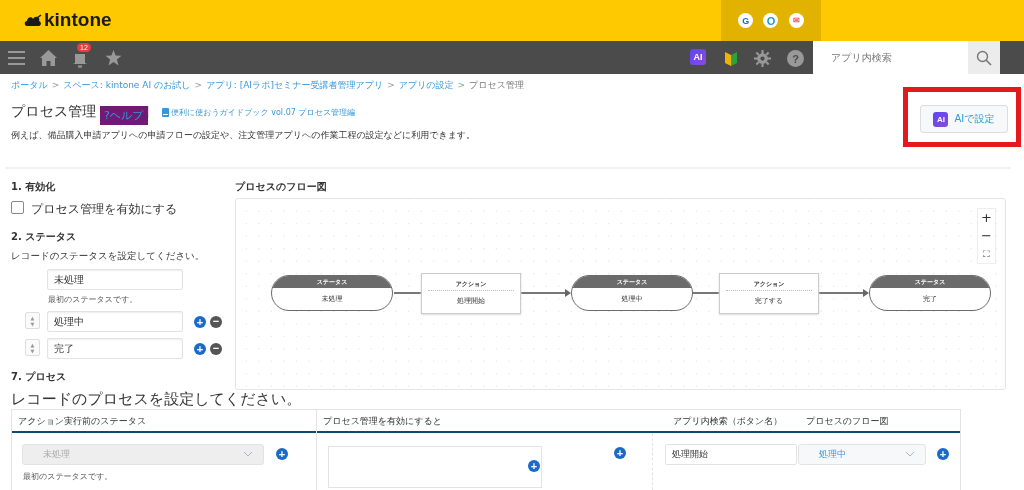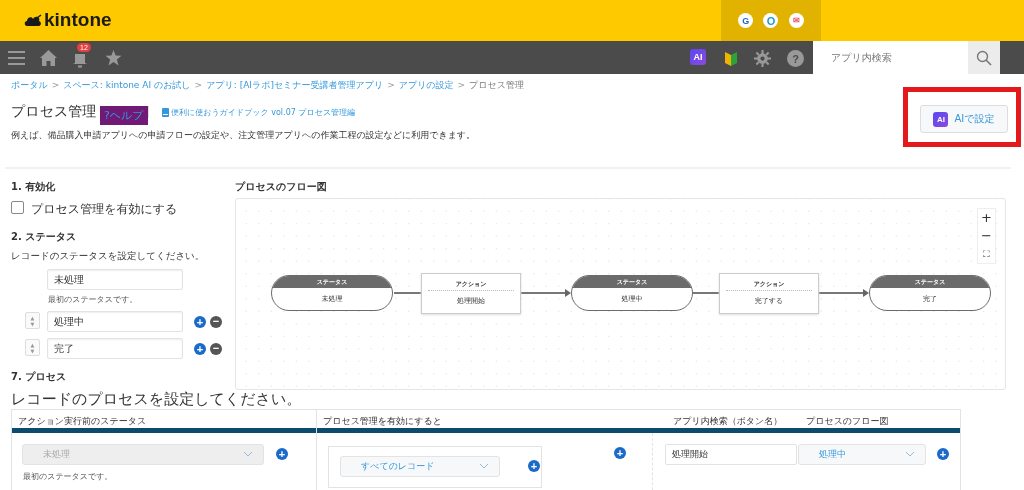--- a/index.html
+++ b/index.html
@@ -46,21 +46,21 @@
 .zoomctl div{height:18px;text-align:center;font-size:13px;line-height:18px;color:#333}
 .state{position:absolute;width:122px;height:36px;border:1.5px solid #6b6b6b;border-radius:18px;background:#fff;overflow:hidden}
 .state .hd{height:12px;background:#6b6b6b;color:#fff;font-size:6px;font-weight:bold;text-align:center;line-height:12px}
 .state .bd{font-size:7px;text-align:center;line-height:22px;color:#333}
 .action{position:absolute;width:100px;height:41px;border:1px solid #ccc;background:#fff;box-shadow:0 1px 2px #ddd}
 .action .hd{font-size:6px;font-weight:bold;text-align:center;height:17px;line-height:19px;border-bottom:1px dotted #bbb;margin:0 6px}
 .action .bd{font-size:7px;text-align:center;line-height:20px;color:#333}
 .line{position:absolute;height:1.5px;background:#777}
 .arrow{position:absolute;width:0;height:0;border-top:4px solid transparent;border-bottom:4px solid transparent;border-left:6px solid #666}
 .table{position:absolute;left:11px;top:409px;width:950px;height:90px;border:1px solid #e3e3e3}
-.th-row{position:absolute;left:0;top:0;width:948px;height:23px;border-bottom:5px solid #0c4a6e}
+.th-row{position:absolute;left:0;top:0;width:948px;height:23px;border-bottom:2px solid #0c4a6e}
 .th{position:absolute;top:5px;font-size:9px;color:#333;white-space:nowrap}
 .vline{position:absolute;width:1px;background:#e3e3e3}
 .select{position:absolute;height:21px;border:1px solid #e3e3e3;border-radius:3px;background:#f5f5f5;font-size:9px;line-height:19px;color:#3498db}
 .select .v{position:absolute;left:20px}
 .select .chev{position:absolute;right:10px;top:0;color:#9bb8d4;font-size:10px}
 .cond-box{position:absolute;left:316px;top:36px;width:214px;height:42px;border:1px solid #e3e3e3}
 .action-name{position:absolute;left:653px;top:34px;width:132px;height:21px;border:1px solid #e3e3e3;border-radius:2px;font-size:9px;line-height:19px;padding-left:6px;color:#333;background:#fff}
 </style>
 </head>
 <body>
@@ -229,26 +229,20 @@
   <div class="select" style="left:10px;top:34px;width:242px;color:#aaa;background:#eee">
     <span class="v">未処理</span>
     <svg class="chev" style="top:5px" width="10" height="8" viewBox="0 0 10 8">
         <path d="M1 2 L5 6 L9 2" stroke="#9bb8d4" stroke-width="1" fill="none"></path>
       </svg>
   </div>
   <div class="plus" style="left:264px;top:38px">+</div>
   <div class="small" style="left:11px;top:61px">最初のステータスです。</div>
 
   <div class="cond-box"></div>
-  <div class="select" style="left:328px;top:46px;width:160px;background:#f7f8f9">
-    <span class="v">すべてのレコード</span>
-    <svg class="chev" style="top:5px" width="10" height="8" viewBox="0 0 10 8">
-        <path d="M1 2 L5 6 L9 2" stroke="#9bb8d4" stroke-width="1" fill="none"></path>
-      </svg>
-  </div>
   <div class="plus" style="left:516px;top:50px">+</div>
   <div class="plus" style="left:602px;top:37px">+</div>
 
   <div class="action-name">処理開始</div>
   <div class="select" style="left:786px;top:34px;width:128px;background:#f7f8f9">
     <span class="v">処理中</span>
     <svg class="chev" style="top:5px" width="10" height="8" viewBox="0 0 10 8">
         <path d="M1 2 L5 6 L9 2" stroke="#9bb8d4" stroke-width="1" fill="none"></path>
       </svg>
   </div>

